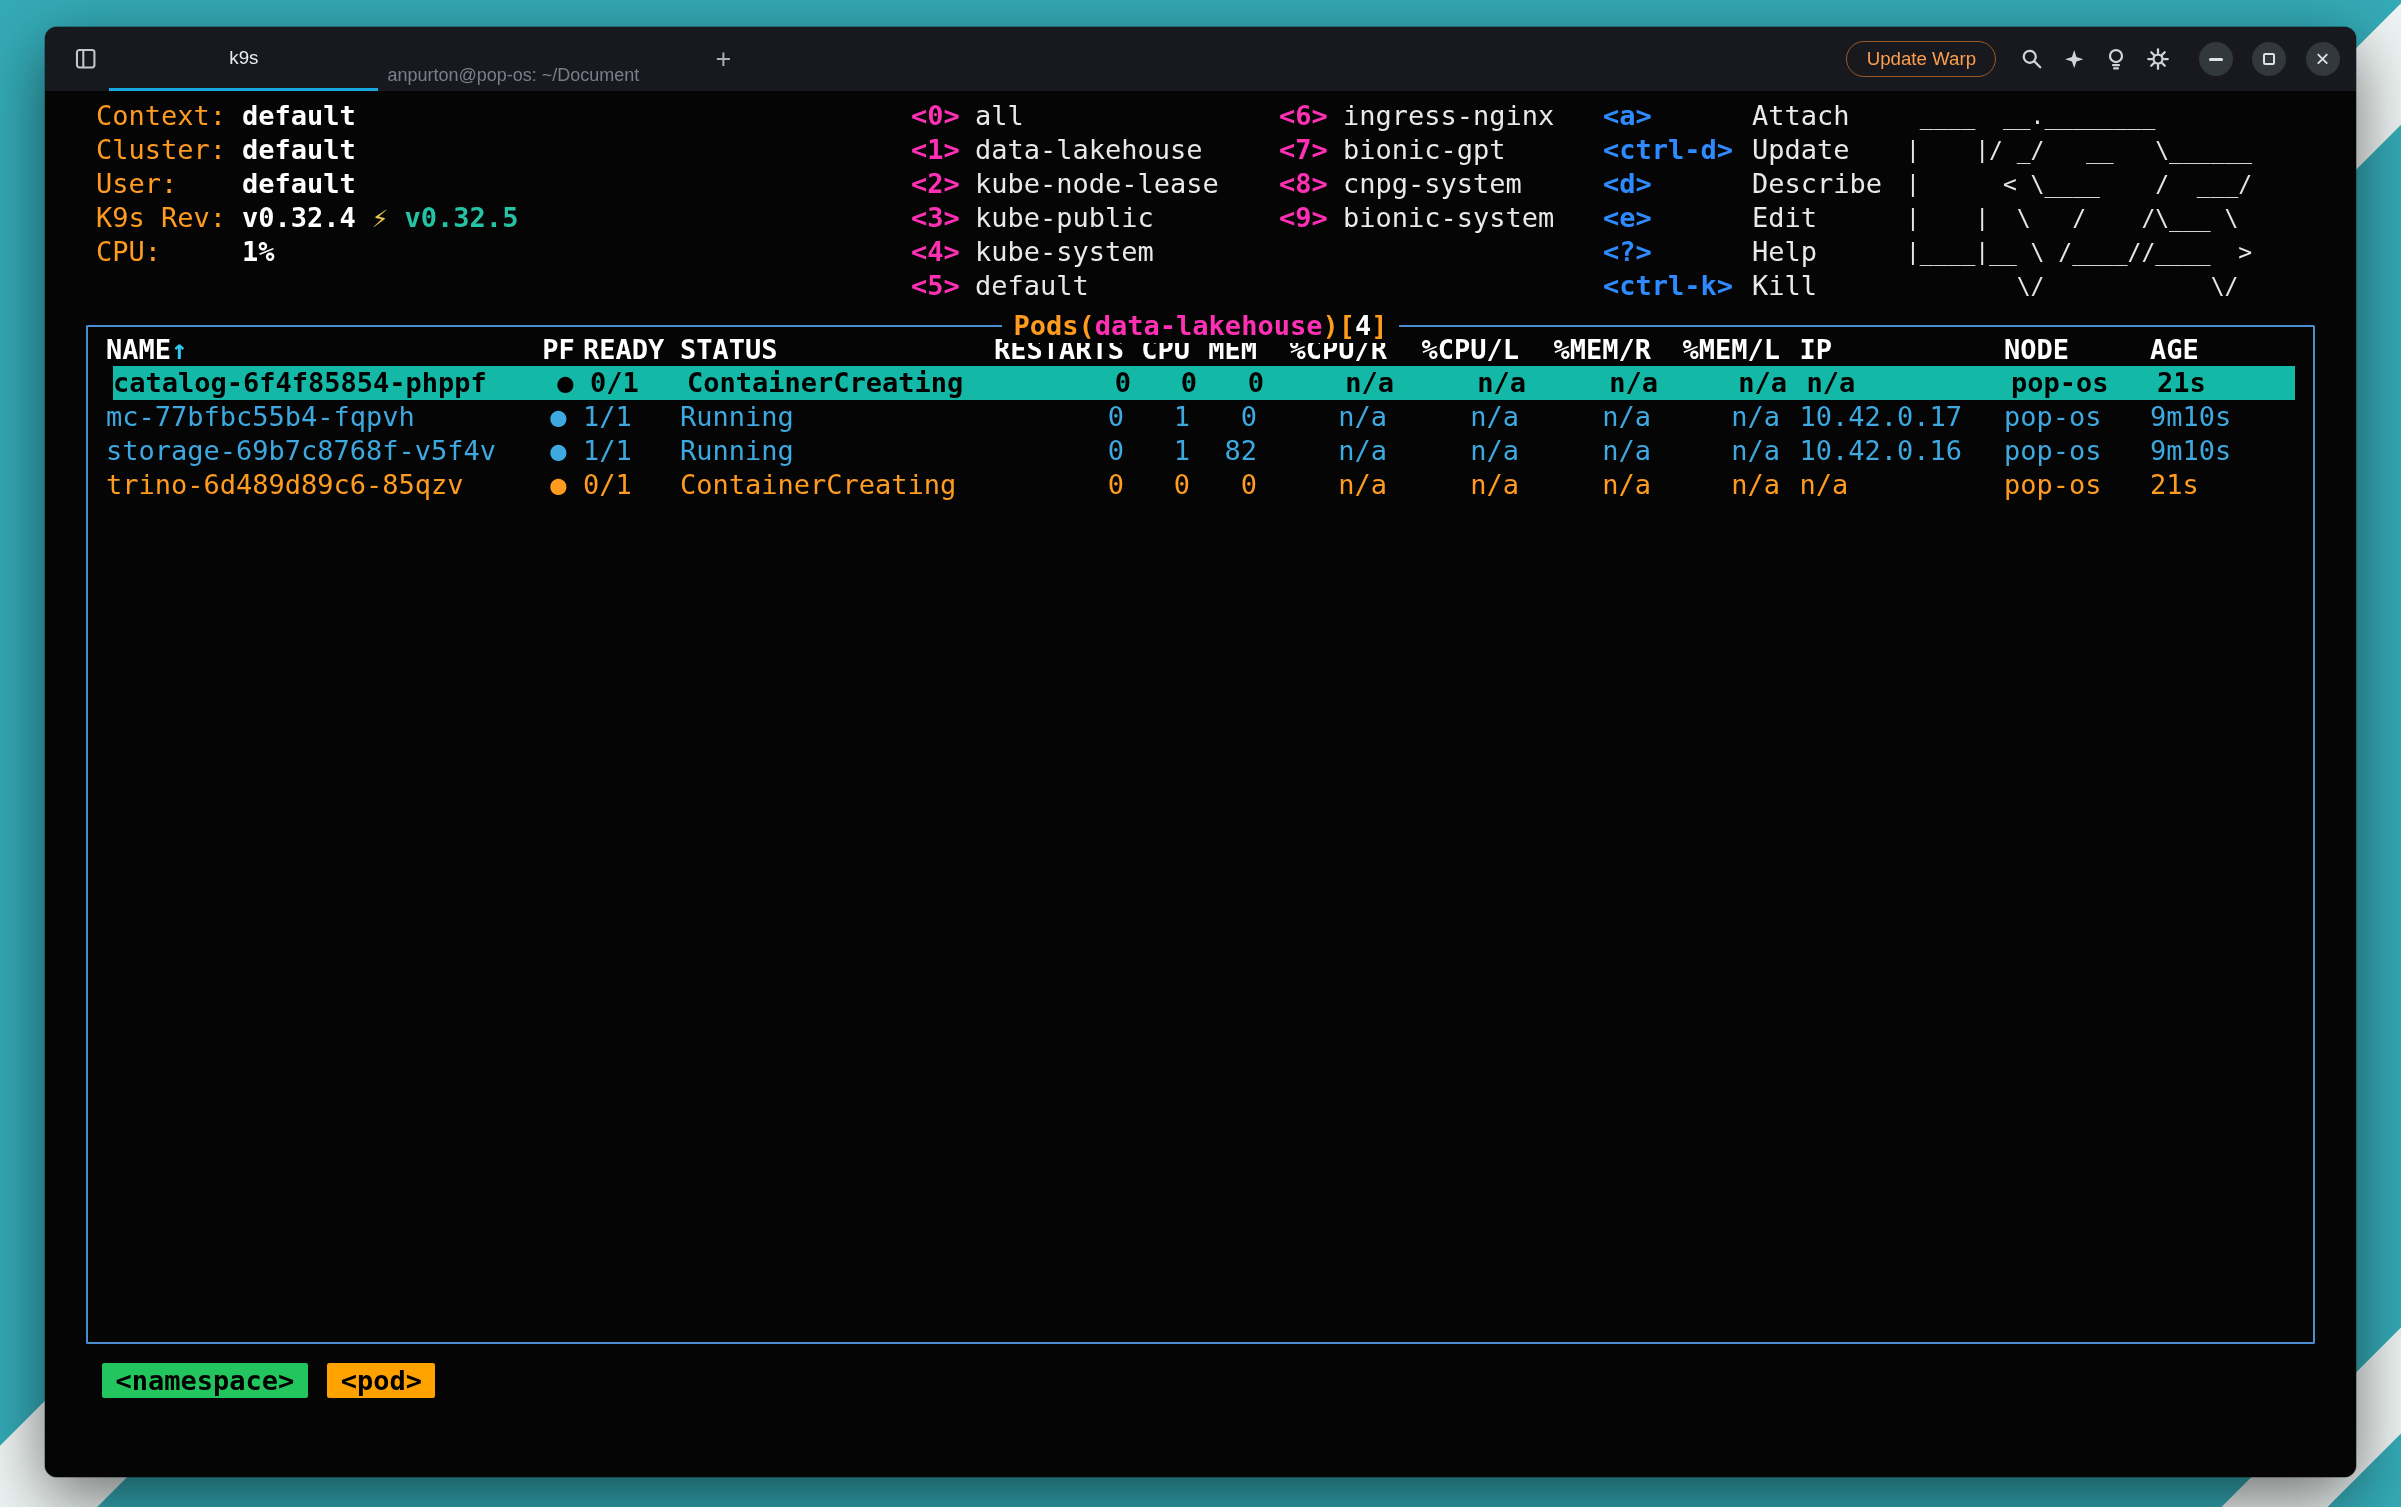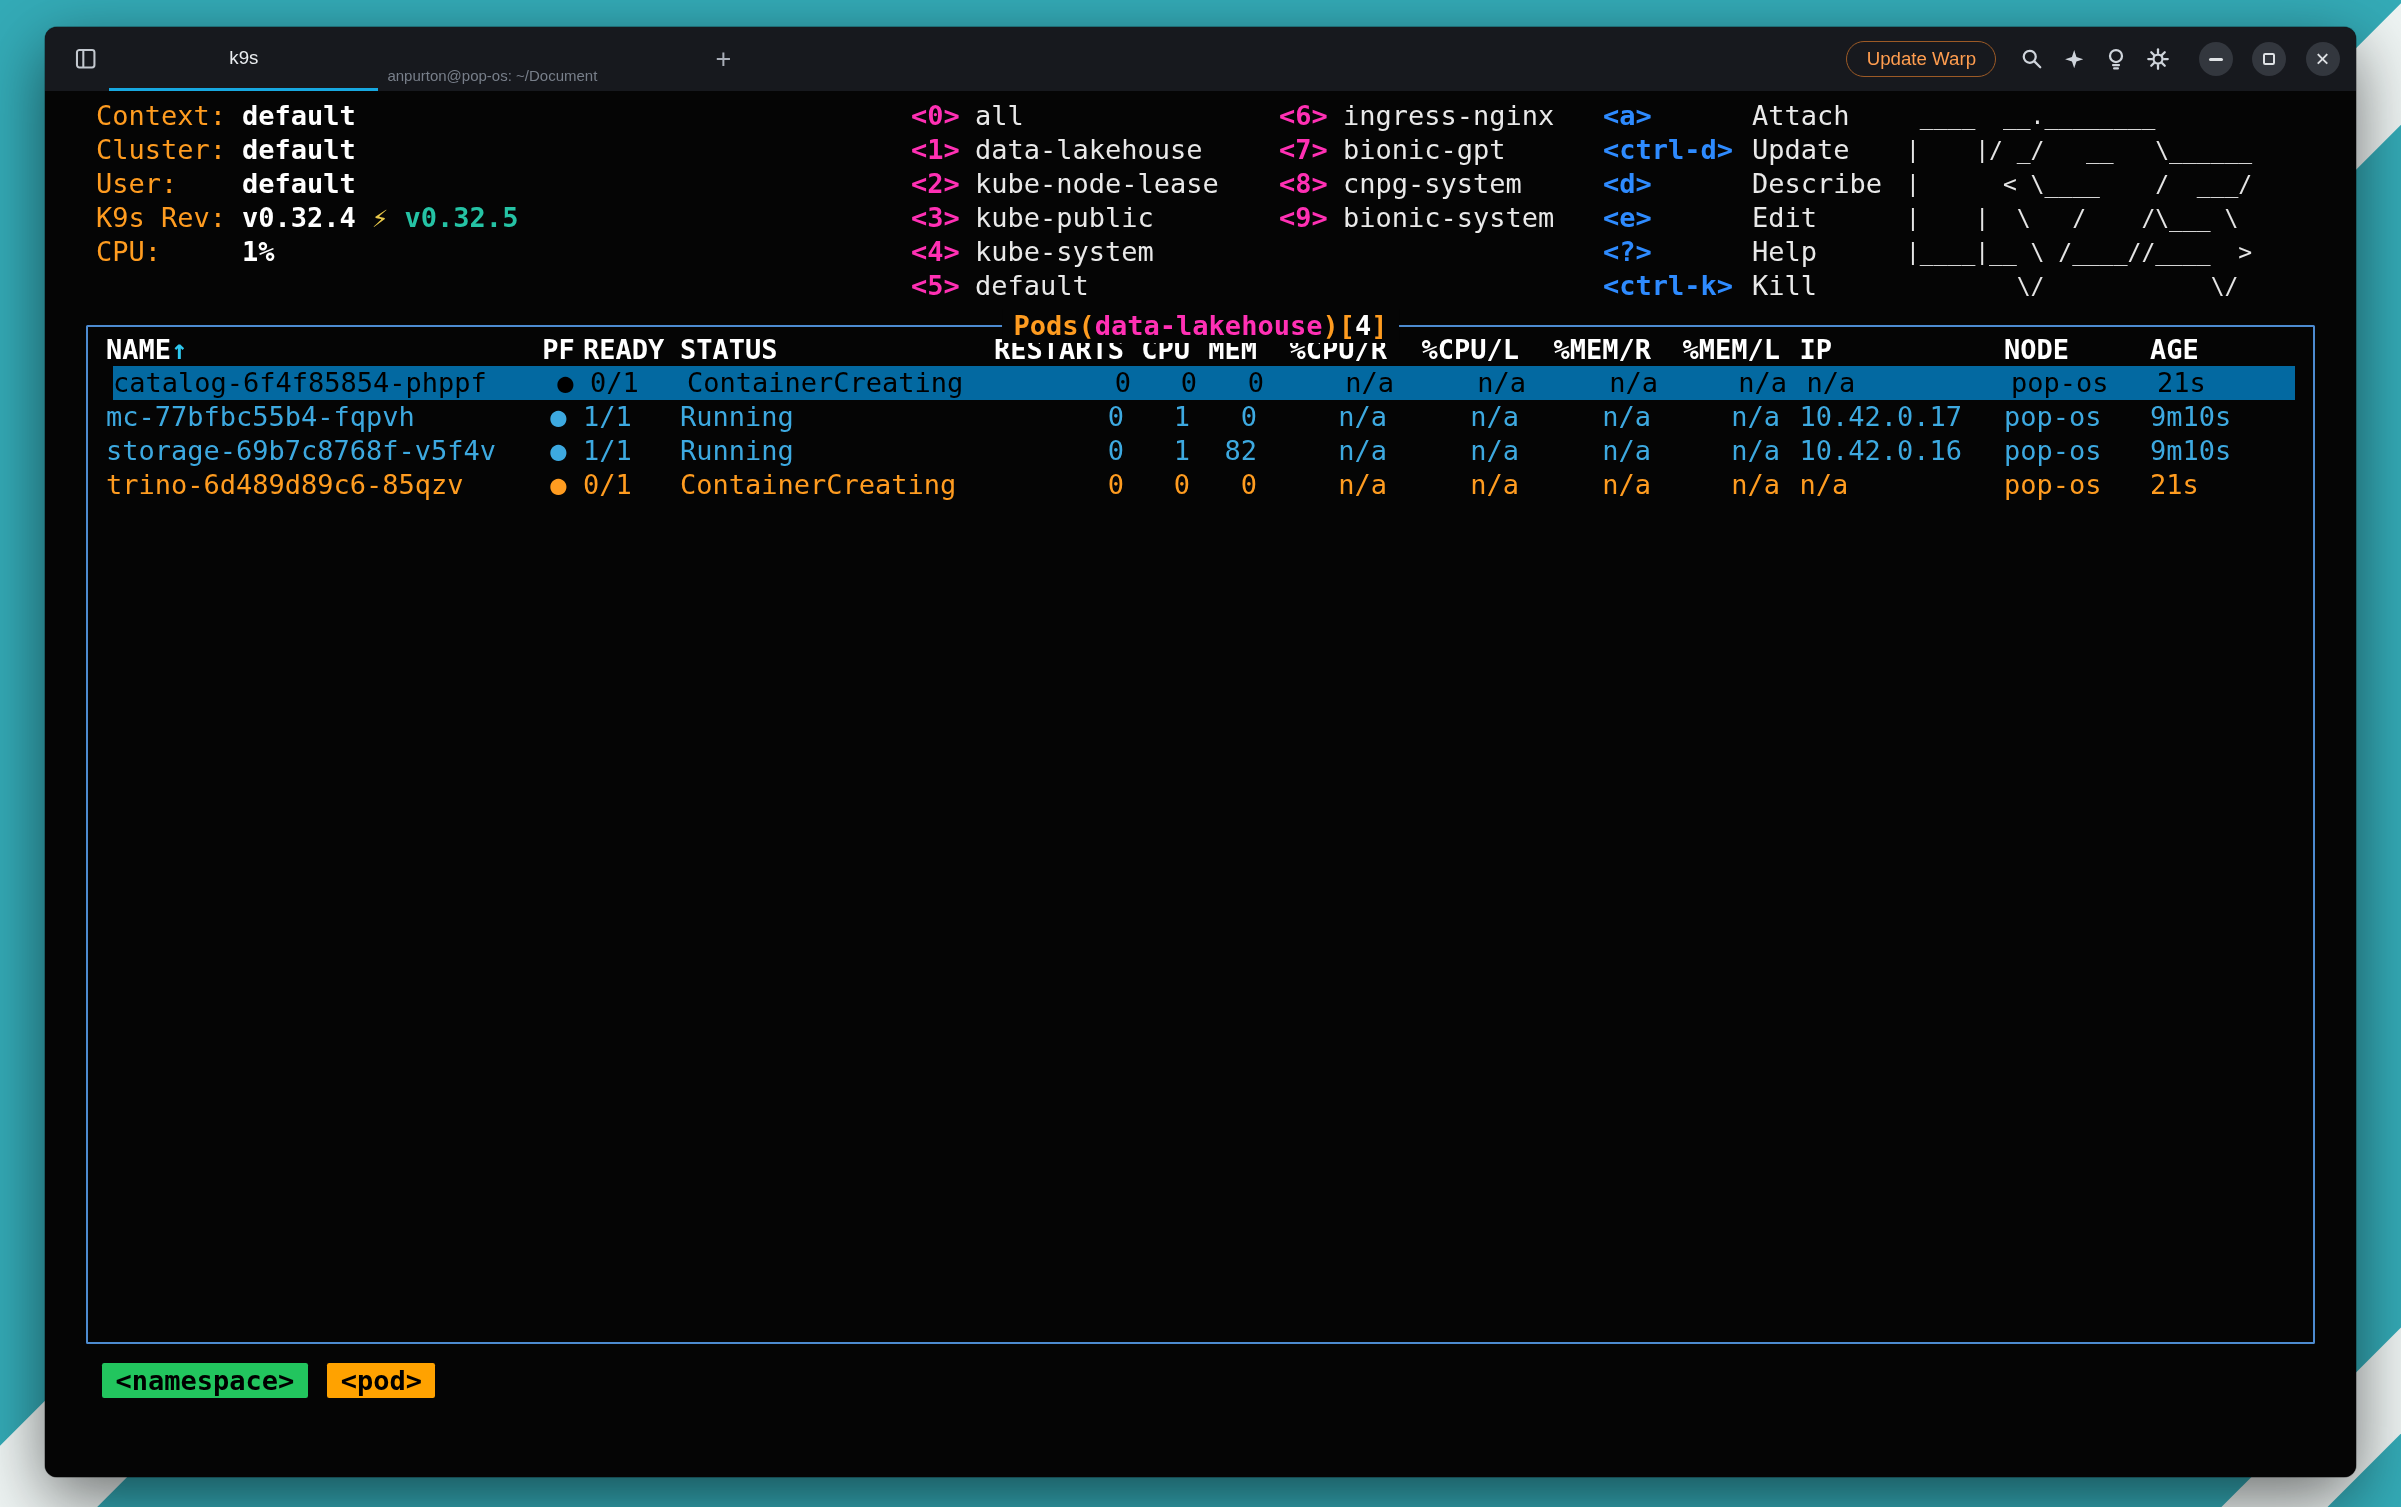--- a/index.html
+++ b/index.html
@@ -23,21 +23,21 @@
   .tabbar {
     height:64px; background:#17191e; display:flex; align-items:stretch;
     padding:0 16.4px; color:#c9ced6;
   }
   .tab-left-icon { width:48px; display:flex; align-items:center; justify-content:center; }
   .tab { display:flex; align-items:center; font-size:18.7px; white-space:nowrap; }
   .tab-active {
     width:269px; justify-content:center; color:#e9ecef; position:relative;
     border-bottom:3.7px solid #17a8e0;
   }
-  .tab-inactive { width:321px; color:#787f8a; overflow:hidden; padding:0 9px; font-size:15px;margin-top:32px; }
+  .tab-inactive { width:321px; color:#787f8a; overflow:hidden; padding:0 9px; font-size:18px;margin-top:32px; }
   .new-tab { width:48px; display:flex; align-items:center; justify-content:center; font-size:27px; color:#a9aeb8; }
   .tb-spacer { flex:1; }
   .update-pill {
     align-self:center; border:1.5px solid #9c5a26; color:#ff9d4f; border-radius:747px;
     padding:6px 19.4px; font-size:18.7px; margin-right:15px; background:transparent; white-space:nowrap;
   }
   .icon-btn { width:42px; display:flex; align-items:center; justify-content:center; }
   .winbtns { display:flex; align-items:center; gap:19.4px; margin-left:19.4px; }
   .winbtn {
     width:34px; height:34px; border-radius:50%; background:#33373e;
@@ -95,21 +95,21 @@
   .c-cpu { width:66px; text-align:right; }
   .c-mem { width:67px; text-align:right; }
   .c-cpur { width:130px; text-align:right; }
   .c-cpul { width:132px; text-align:right; }
   .c-memr { width:132px; text-align:right; }
   .c-meml { width:129px; text-align:right; }
   .c-ip { width:224px; padding-left:19.4px; }
   .c-node { width:146px; }
   .c-age { flex:1; }
   .sort-arrow { color:#2ec9f0; }
-  .row-selected { background:#0369a1; color:#000000; font-weight:normal;margin-left:25px; }
+  .row-selected { background:#14b8a6; color:#000000; font-weight:bold;margin-left:25px; }
   .row-running { color:#3da9e0; }
   .row-creating { color:#ff9c20; }
 
   
   .crumbs { display:flex; gap:19.4px; margin:19.4px 0 0 57px; }
   .chip {
     color:#000; font-weight:bold; font-size:27px; line-height:33px;
     padding:0.7px 13.5px; border-radius:2.2px;
   }
   .chip-ns { background:#22c55e; }

